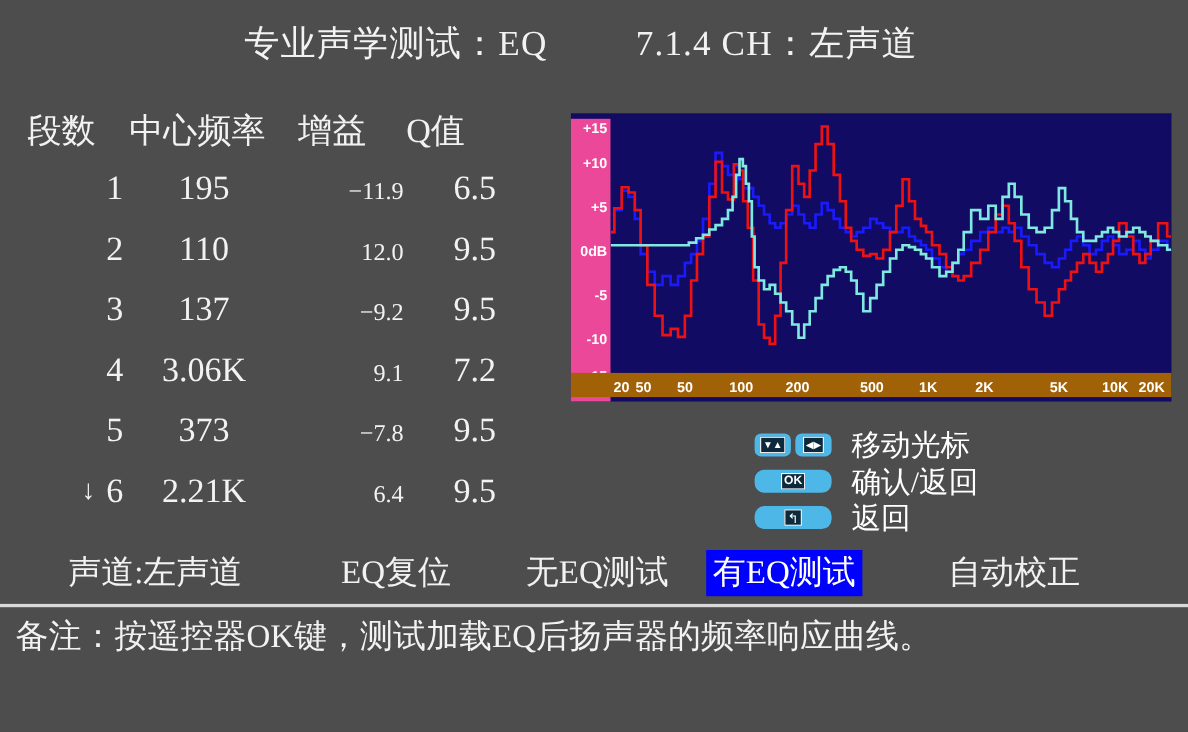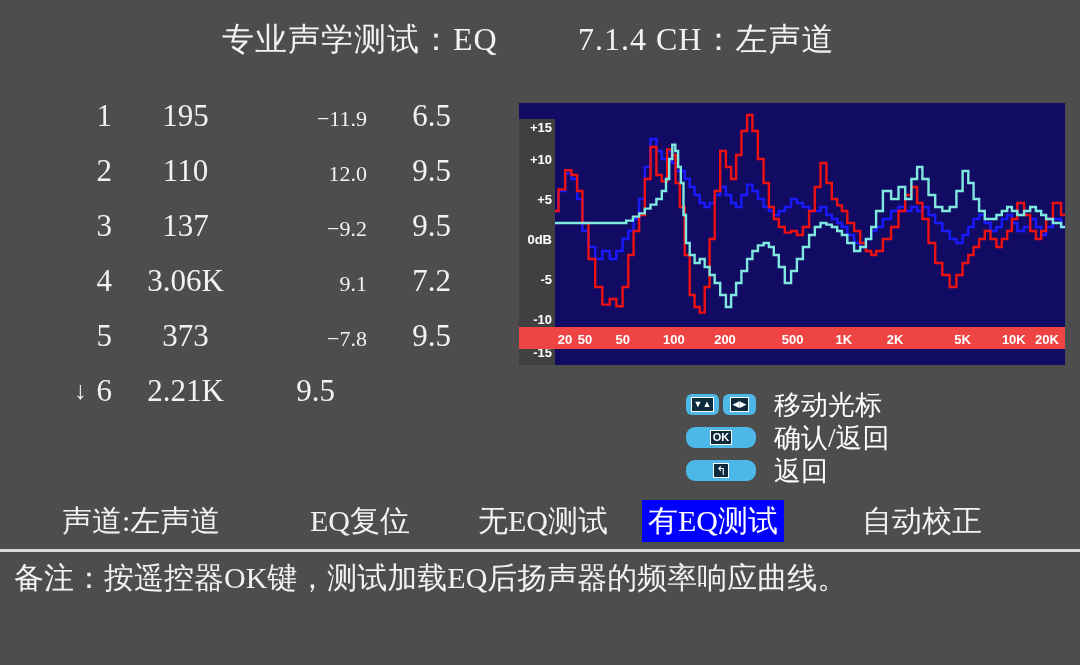--- a/index.html
+++ b/index.html
@@ -52,32 +52,32 @@
   
   .chart{
     position:absolute;left:519px;top:103px;width:546px;height:262px;
     background:#120b63;
   }
   .chart-plot{
     position:absolute;left:36px;top:0;right:0;bottom:22px;
     overflow:hidden;
   }
   .yaxis{
-    position:absolute;left:0;top:16px;width:36px;bottom:0;
-    background:#404040;
+    position:absolute;left:0;top:5px;width:36px;bottom:0;
+    background:#ec4899;
   }
   .yaxis .ytick{
     position:absolute;right:3px;
     font-family:"Liberation Sans","DejaVu Sans",sans-serif;
     font-weight:bold;font-size:13px;color:#ffffff;
     line-height:13px;white-space:nowrap;
   }
   .xaxis{
-    position:absolute;left:0;right:0;bottom:16px;height:22px;
-    background:#ef4444;
+    position:absolute;left:0;right:0;bottom:4px;height:22px;
+    background:#a16207;
   }
   .xaxis .xtick{
     position:absolute;bottom:3px;
     font-family:"Liberation Sans","DejaVu Sans",sans-serif;
     font-weight:bold;font-size:13px;color:#ffffff;
     line-height:13px;transform:translateX(-50%);white-space:nowrap;
   }
   .chart svg{position:absolute;left:0;top:0;}
 
   
@@ -136,20 +136,26 @@
 <body>
 
 <div class="screen">
 
   <div class="header">
     <div class="title-main">专业声学测试：EQ</div>
     <div class="title-ch">7.1.4 CH：左声道</div>
   </div>
 
   <div class="eq-table">
+    <div class="eq-row eq-head">
+      <div class="c-idx">段数</div>
+      <div class="c-freq">中心频率</div>
+      <div class="c-gain">增益</div>
+      <div class="c-q">Q值</div>
+    </div>
 
     <div class="eq-row">
       <div class="c-idx"><span class="idx-wrap">
             <span class="down-arrow arrow-hidden"></span>
             <span>1</span>
           </span></div>
       <div class="c-freq">195</div>
       <div class="c-gain">−11.9</div>
       <div class="c-q">6.5</div>
     </div>
@@ -193,20 +199,21 @@
       <div class="c-gain">−7.8</div>
       <div class="c-q">9.5</div>
     </div>
 
     <div class="eq-row">
       <div class="c-idx"><span class="idx-wrap">
             <span class="down-arrow">↓</span>
             <span>6</span>
           </span></div>
       <div class="c-freq">2.21K</div>
+      <div class="c-gain">6.4</div>
       <div class="c-q">9.5</div>
     </div>
   </div>
 
   <div class="chart">
     <div class="yaxis">
         <div class="ytick" style="top: 2px;">+15</div>
         <div class="ytick" style="top: 34px;">+10</div>
         <div class="ytick" style="top: 74px;">+5</div>
         <div class="ytick" style="top: 114px;">0dB</div>

